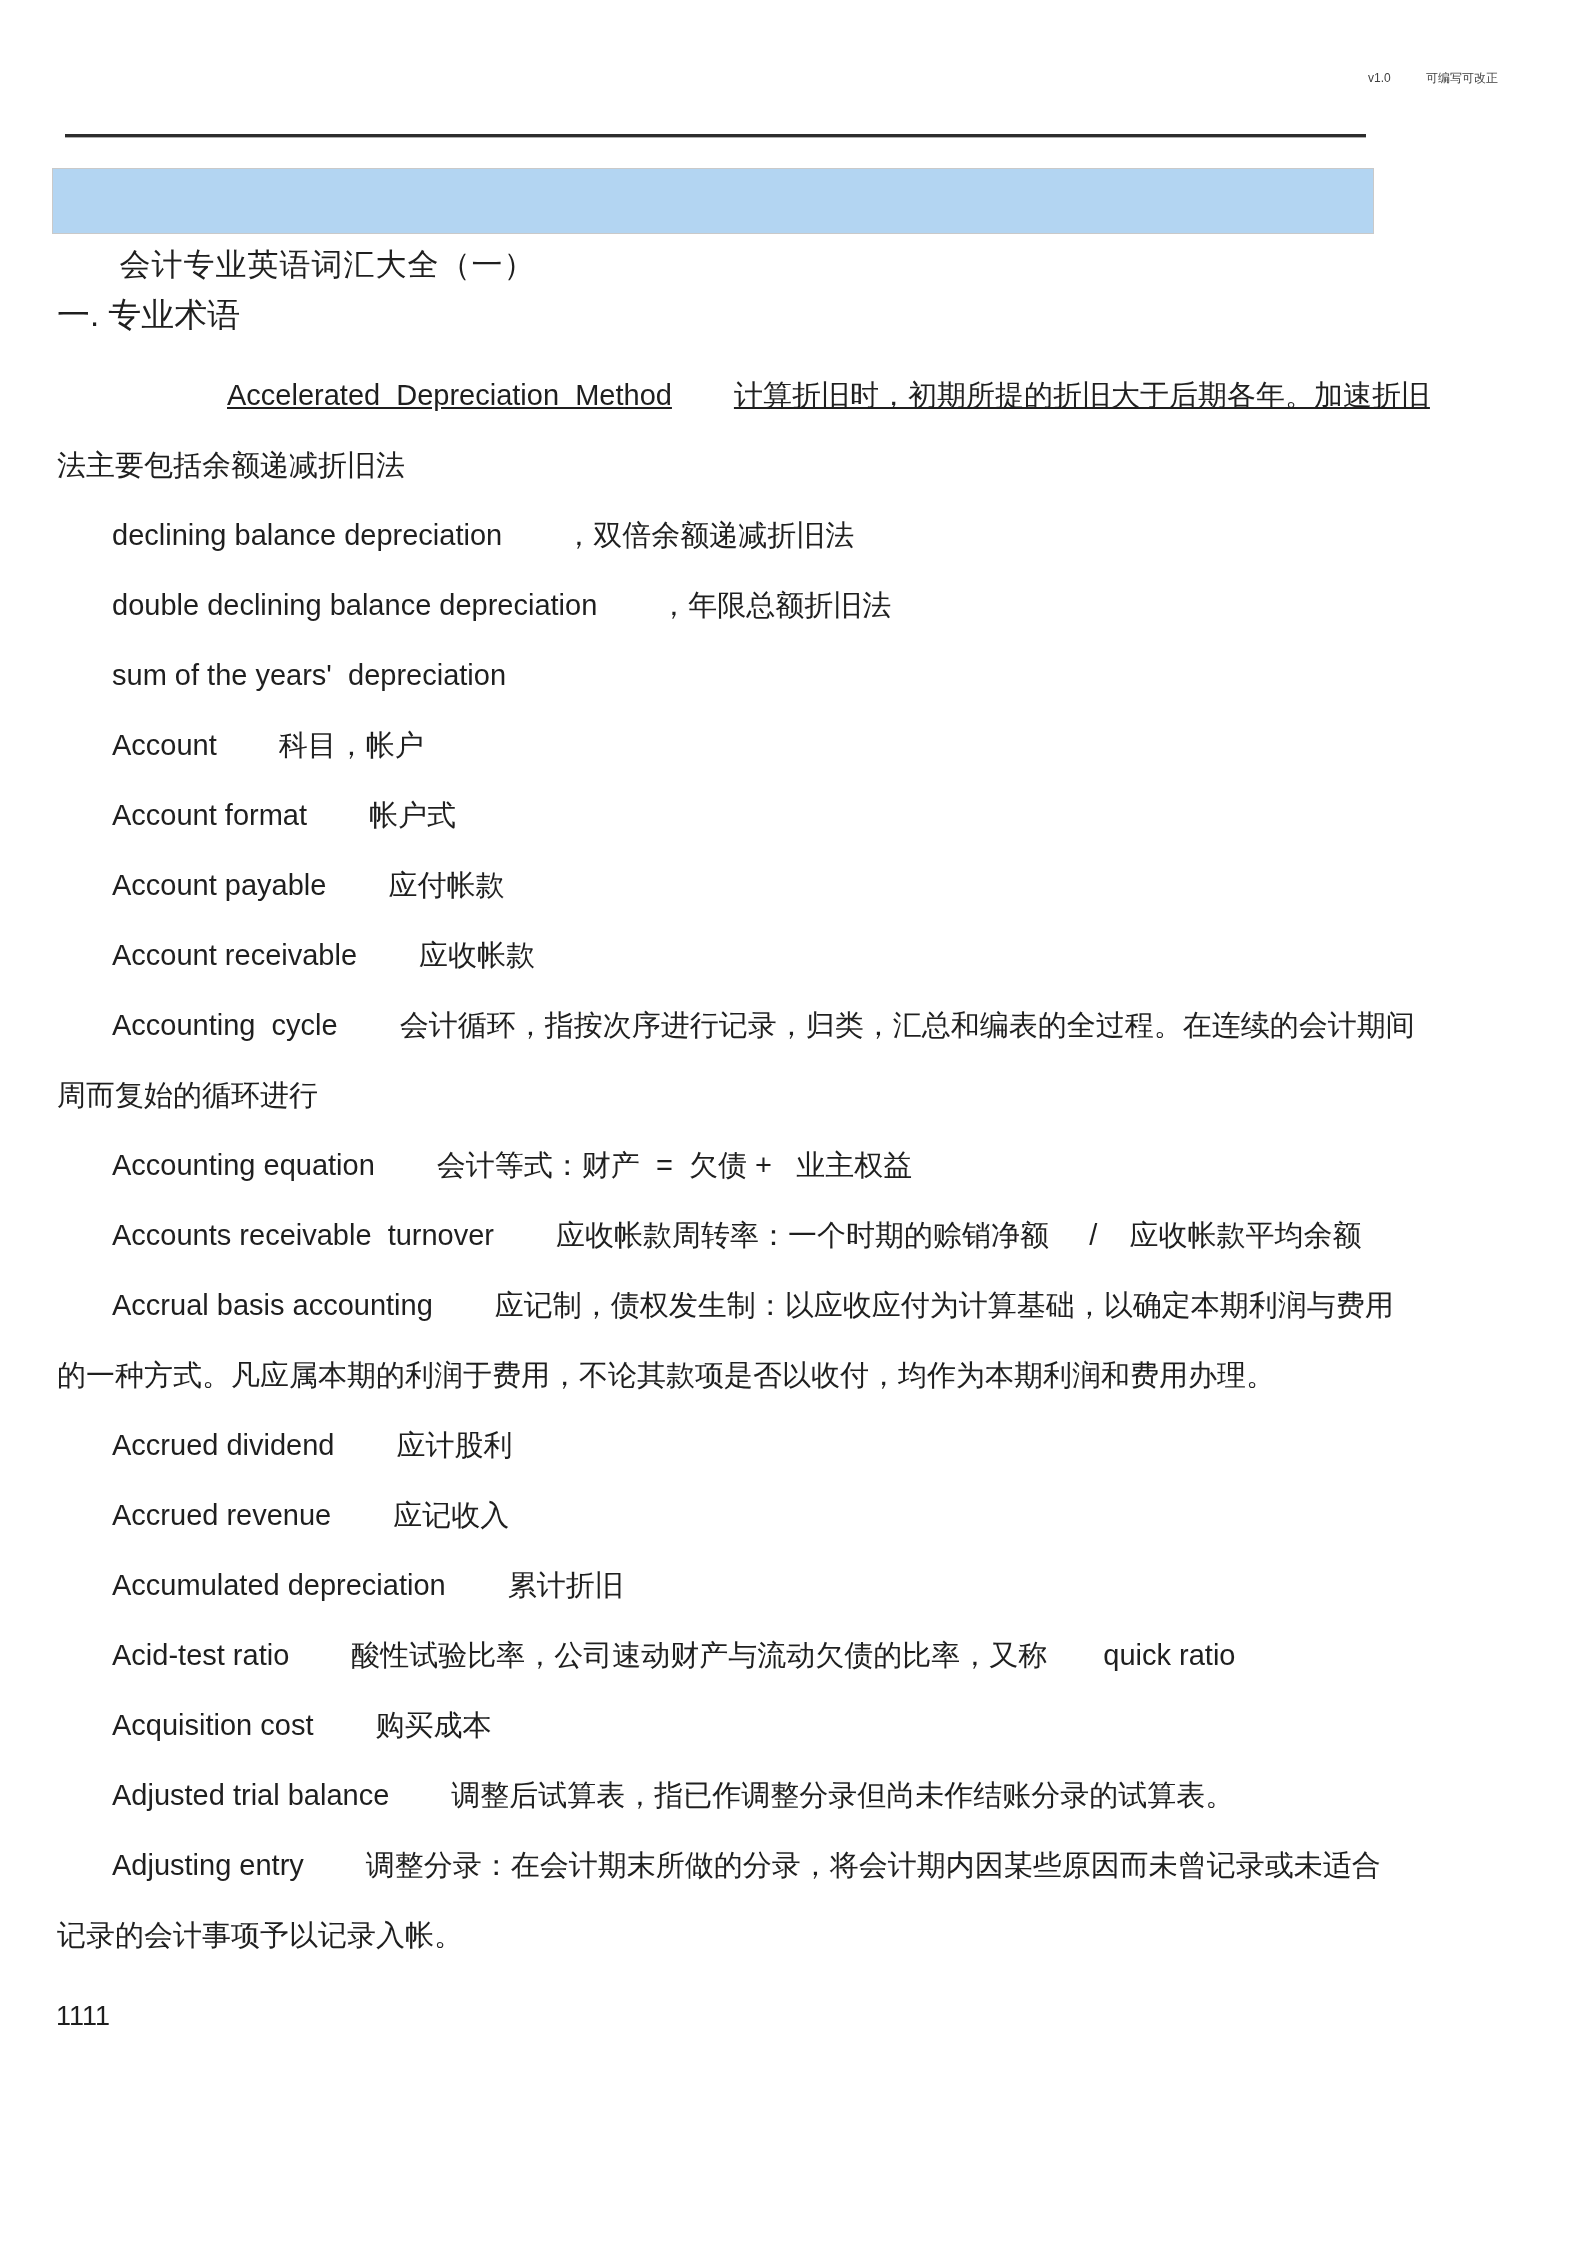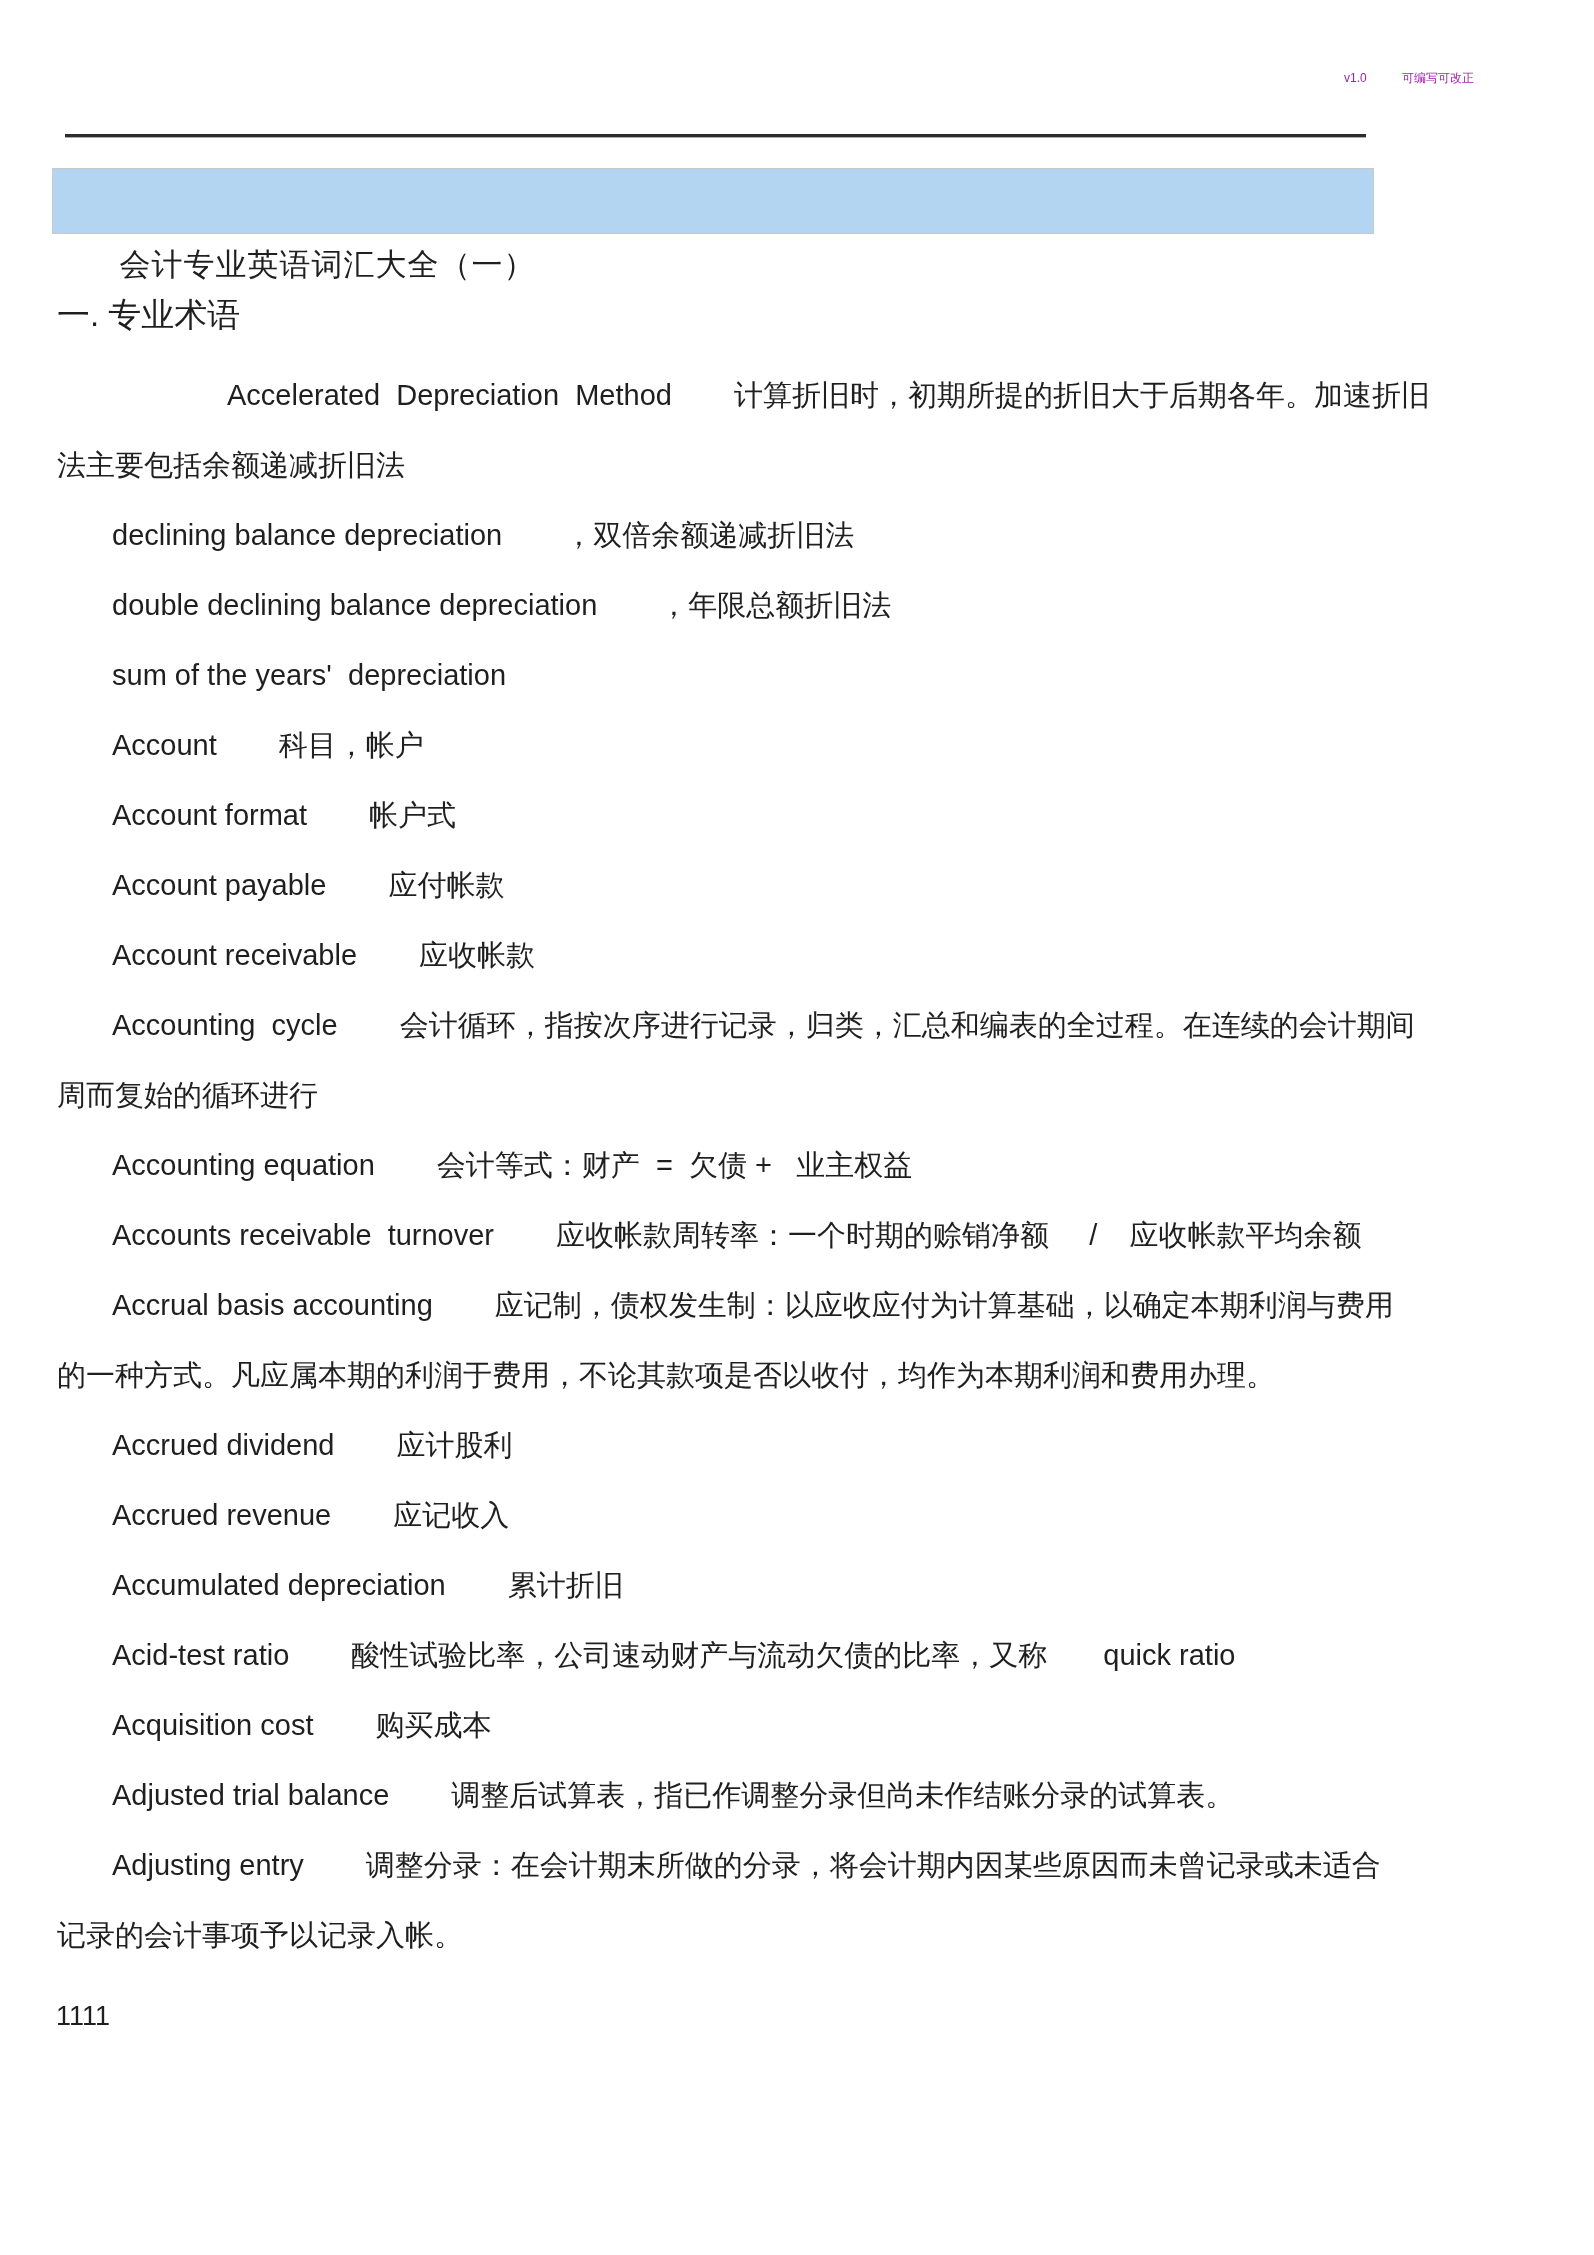--- a/index.html
+++ b/index.html
@@ -12,25 +12,25 @@
   .page {
     position: relative;
     width: 1594px;
     min-height: 2255px;
     background: #ffffff;
     overflow: hidden;
   }
   
   .header {
     padding-top: 70px;
-    padding-right: 120px;
+    padding-right: 96px;
     text-align: right;
     font-size: 12px;
     line-height: 16px;
-    color: #a21caf;
+    color: #404040;
   }
   .header .version { margin-right: 32px; }
   
   .rule {
     margin: 48px 228px 0 65px;
     height: 3px;
     background: #2d2d2d;
     border-bottom: 1px solid #aeaeae;
   }
   
@@ -56,21 +56,21 @@
   .body {
     margin-top: 28px;
     padding: 0 140px 0 57px;
     font-size: 29px;
   }
   .line {
     height: 70px;
     line-height: 70px;
     white-space: pre;
   }
-  .line.first { padding-left: 170px; }
+  .line.first { padding-left: 170px; text-decoration: underline; }
   .line.term  { padding-left: 55px;  }
   .line.flush { padding-left: 0;     }
   .line .en  { margin-right: 62px; }
   .line .en2 { margin-left: 56px;  }
   .line .zh  { white-space: pre; }
   
   .footer {
     margin-top: 30px;
     padding-left: 56px;
     font-size: 27px;

